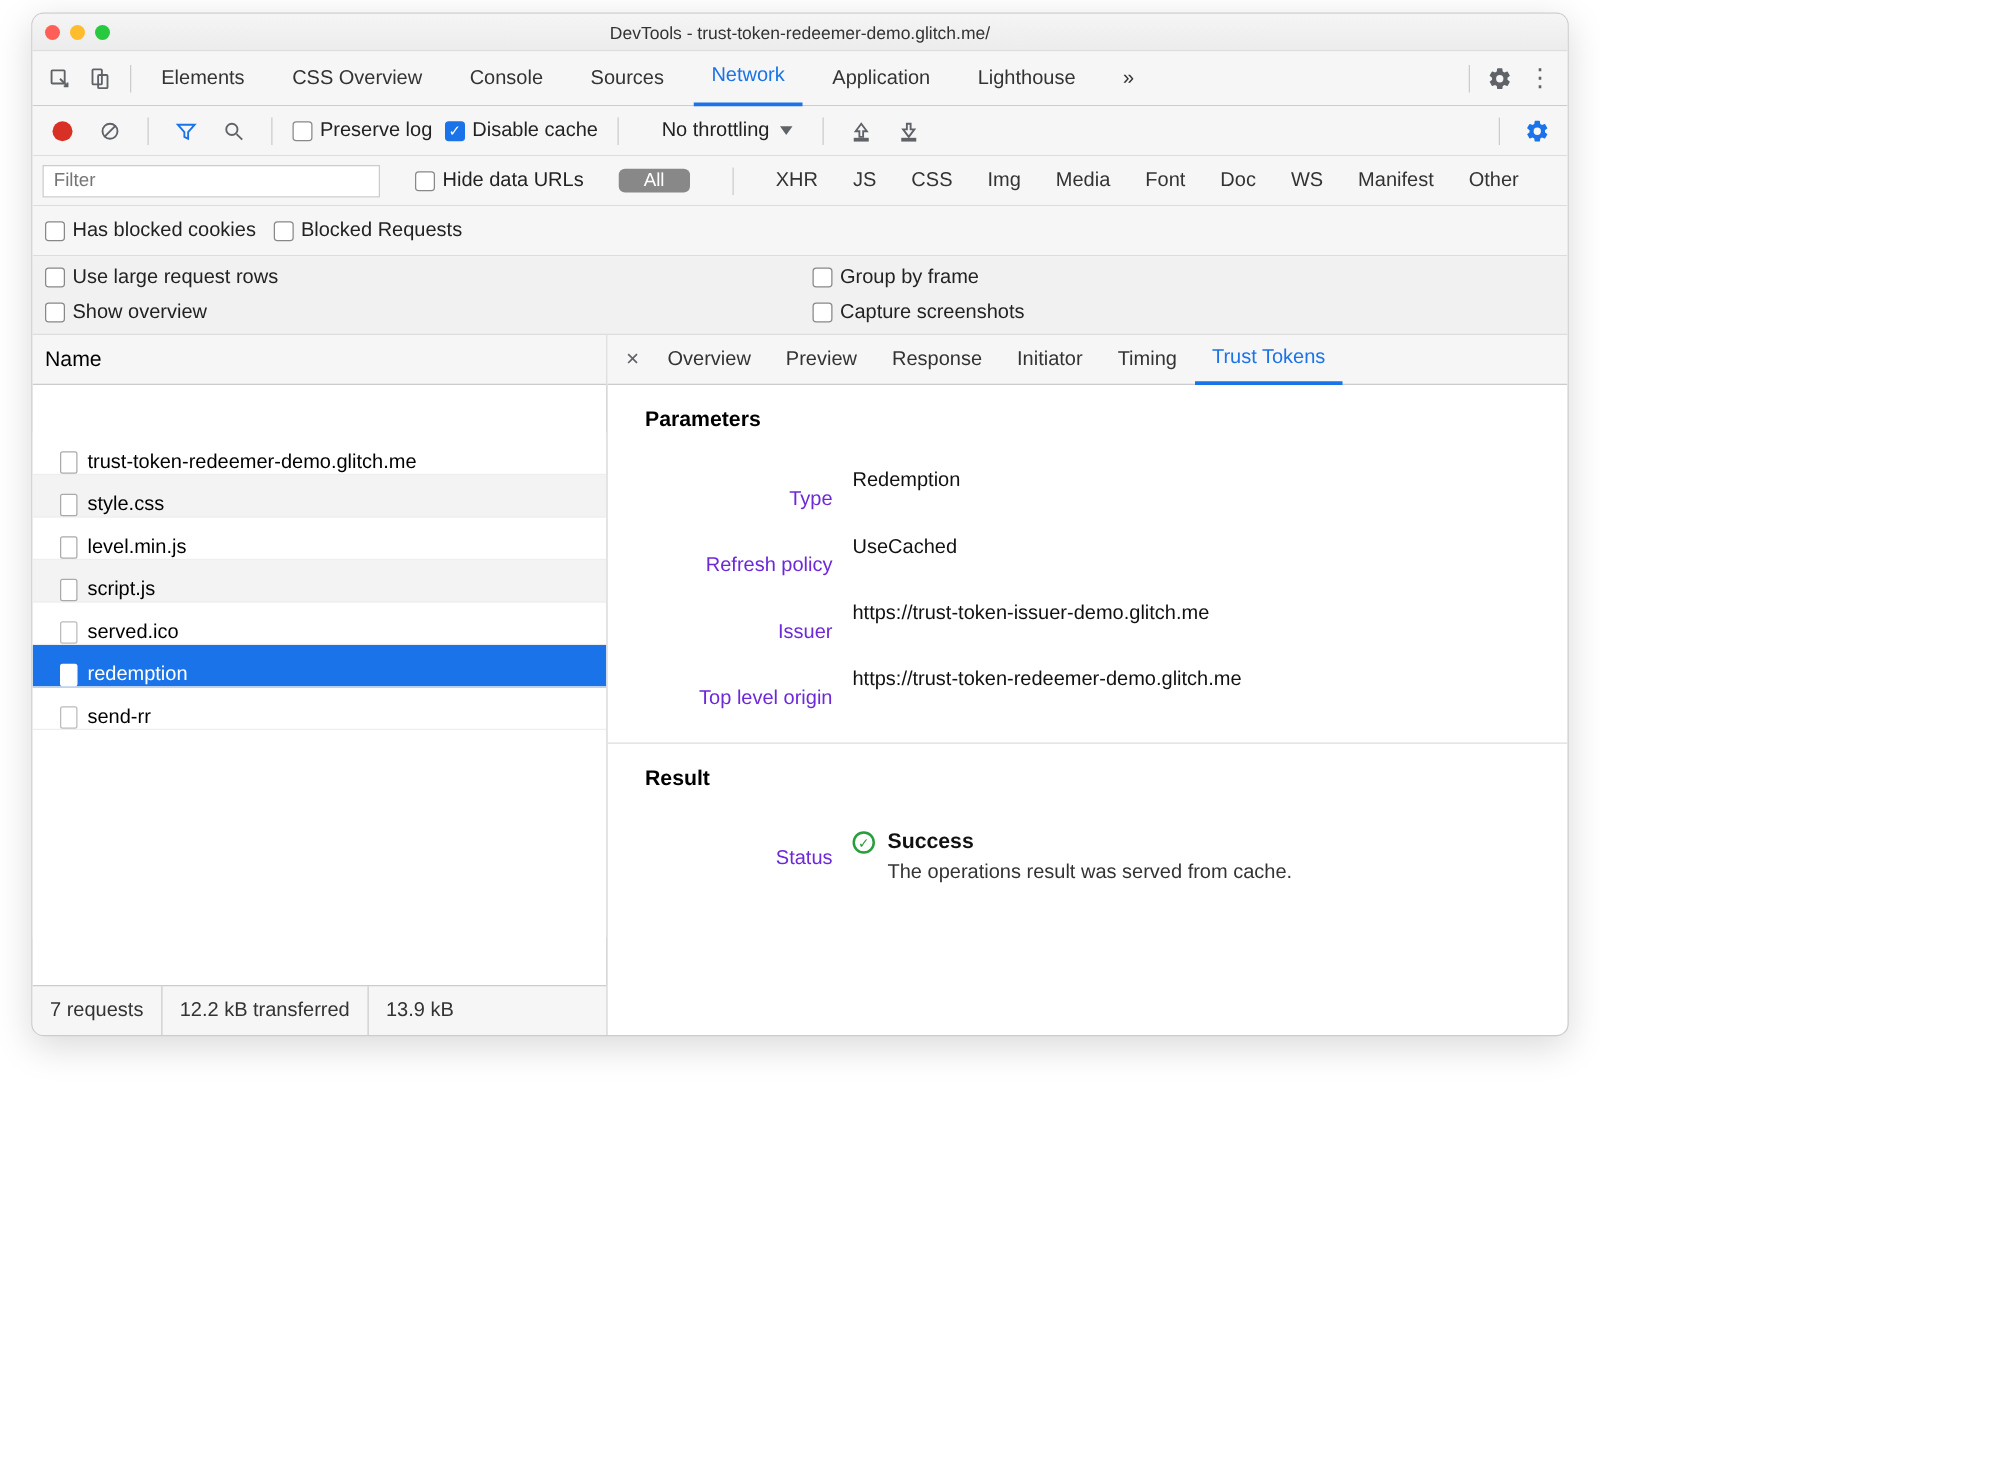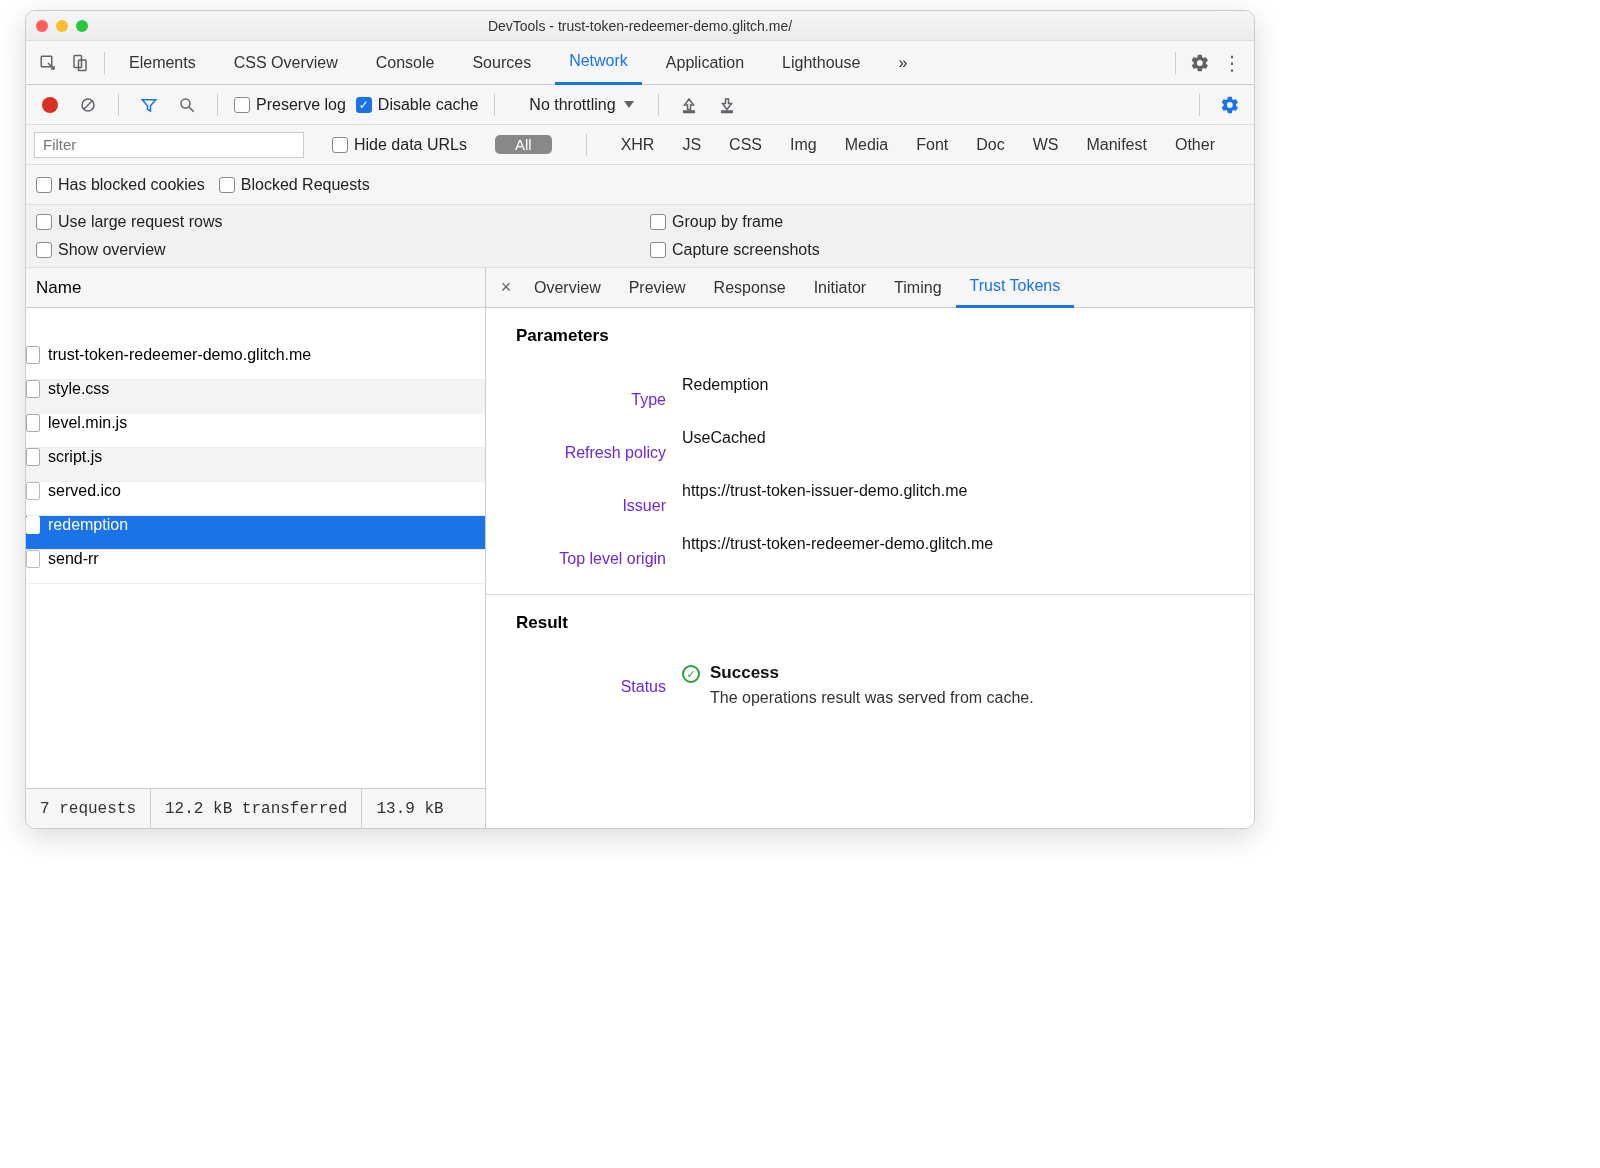--- a/index.html
+++ b/index.html
@@ -84,36 +84,36 @@
   .main { display:flex; height:560px; }
   .left {
     width:460px; border-right:1px solid #ccc; display:flex; flex-direction:column;gap:38px;
   }
   .left-header {
     height:40px; display:flex; align-items:center; padding:0 10px; font-size:17px;
     border-bottom:1px solid #ccc; background:#f6f6f6;
   }
   .reqlist { flex:1; overflow:auto; background:#fff; }
   .reqrow {
-    height:34px; display:flex; align-items:flex-start; gap:8px; padding:0 0;
+    height:34px; display:flex; align-items:flex-end; gap:8px; padding:0 22px;
     font-size:16px; border-bottom:1px solid #eee; cursor:pointer;
   }
   .reqrow:nth-child(even){ background:#f3f3f3; }
   .reqrow.selected { background:#1a73e8; color:#fff; }
   .fileicon {
     width:14px; height:18px; border:1.3px solid #aaa; border-radius:2px;
     background:#fff; flex-shrink:0; position:relative;
   }
   .fileicon.blank { border-color:#bbb; }
   .reqrow.selected .fileicon { border-color:#fff; }
   .left-footer {
     height:40px; border-top:1px solid #ccc; display:flex; align-items:center;
     background:#f6f6f6; font-size:16px; color:#333;
   }
-  .lf-item { padding:0 14px; border-right:1px solid #ccc; height:100%; display:flex; align-items:center;font-family:Liberation Mono, monospace;}
+  .lf-item { padding:0 14px; border-right:1px solid #ccc; height:100%; display:flex; align-items:center;}
   .right { flex:1; display:flex; flex-direction:column; }
   .detail-tabs {
     height:40px; display:flex; align-items:center; border-bottom:1px solid #ccc;
     background:#f6f6f6; padding:0 6px; gap:0;
   }
   .close-x { width:28px; text-align:center; color:#5f6368; font-size:18px; cursor:pointer; }
   .dtab { padding:0 14px; height:40px; display:flex; align-items:center; font-size:16px; color:#333; cursor:pointer;}
   .dtab.active { color:#1a73e8; border-bottom:3px solid #1a73e8; }
   .detail-body { flex:1; overflow:auto; }
   .section { padding:18px 30px 8px; }

